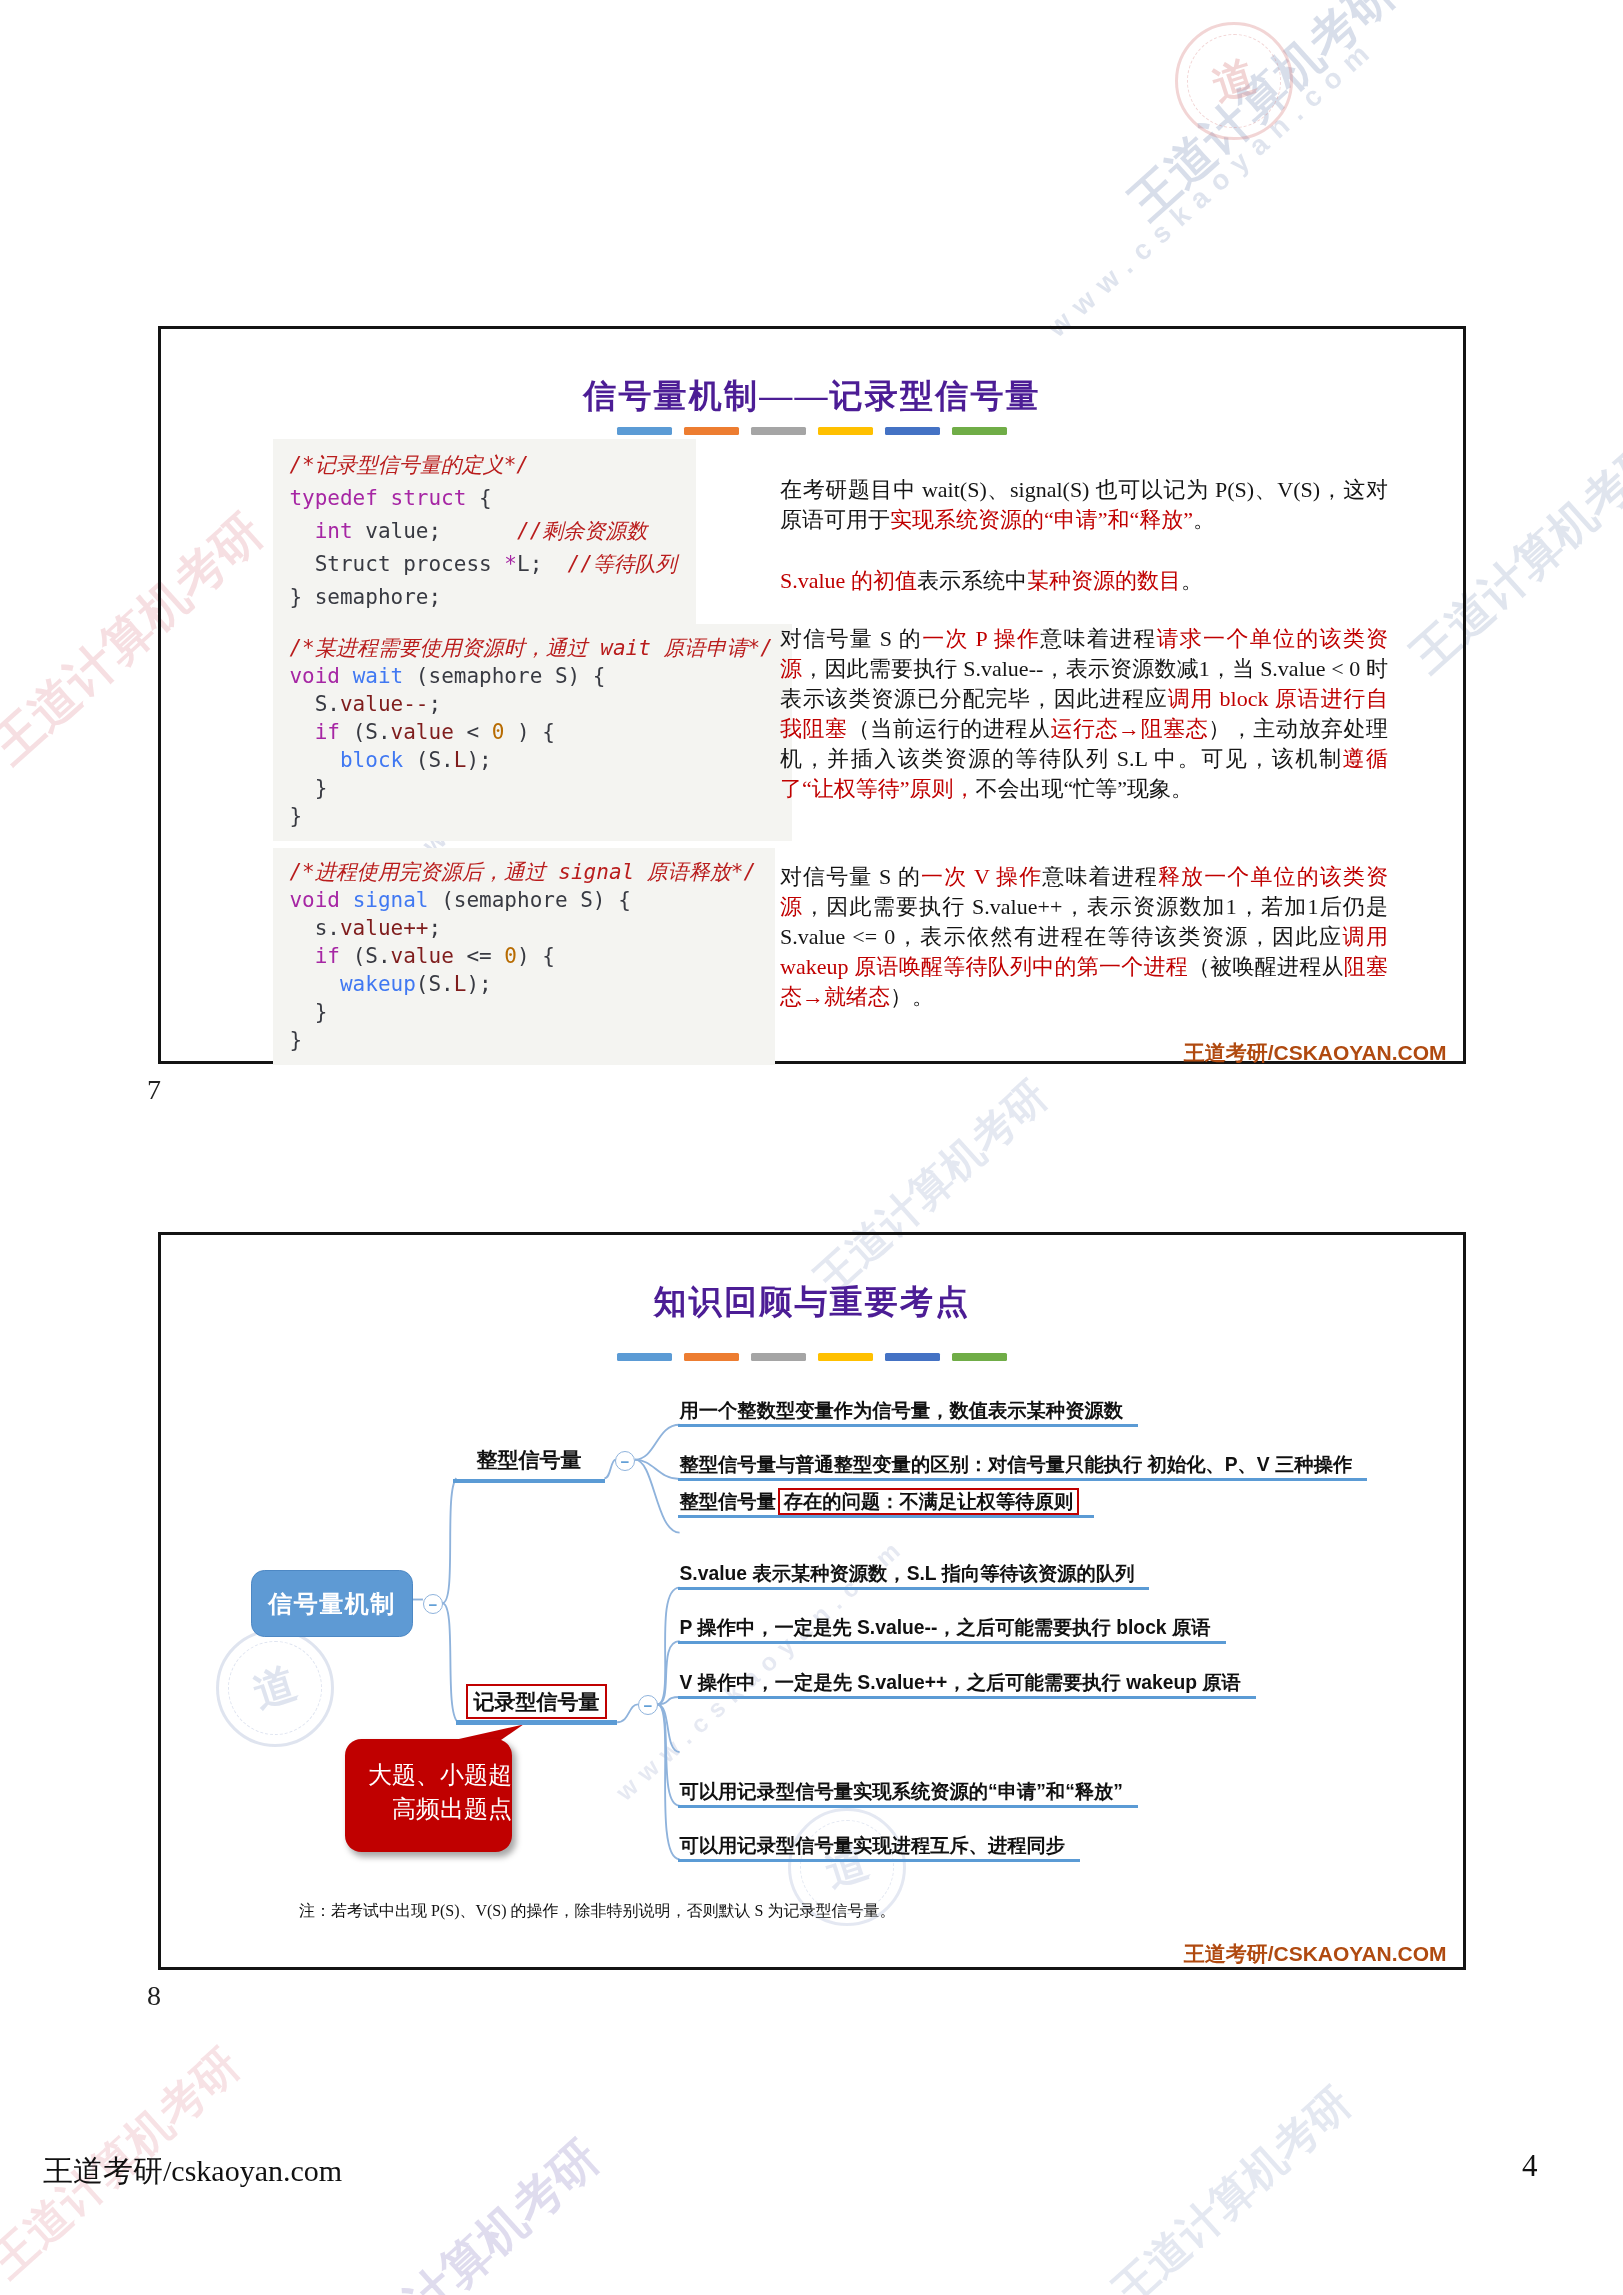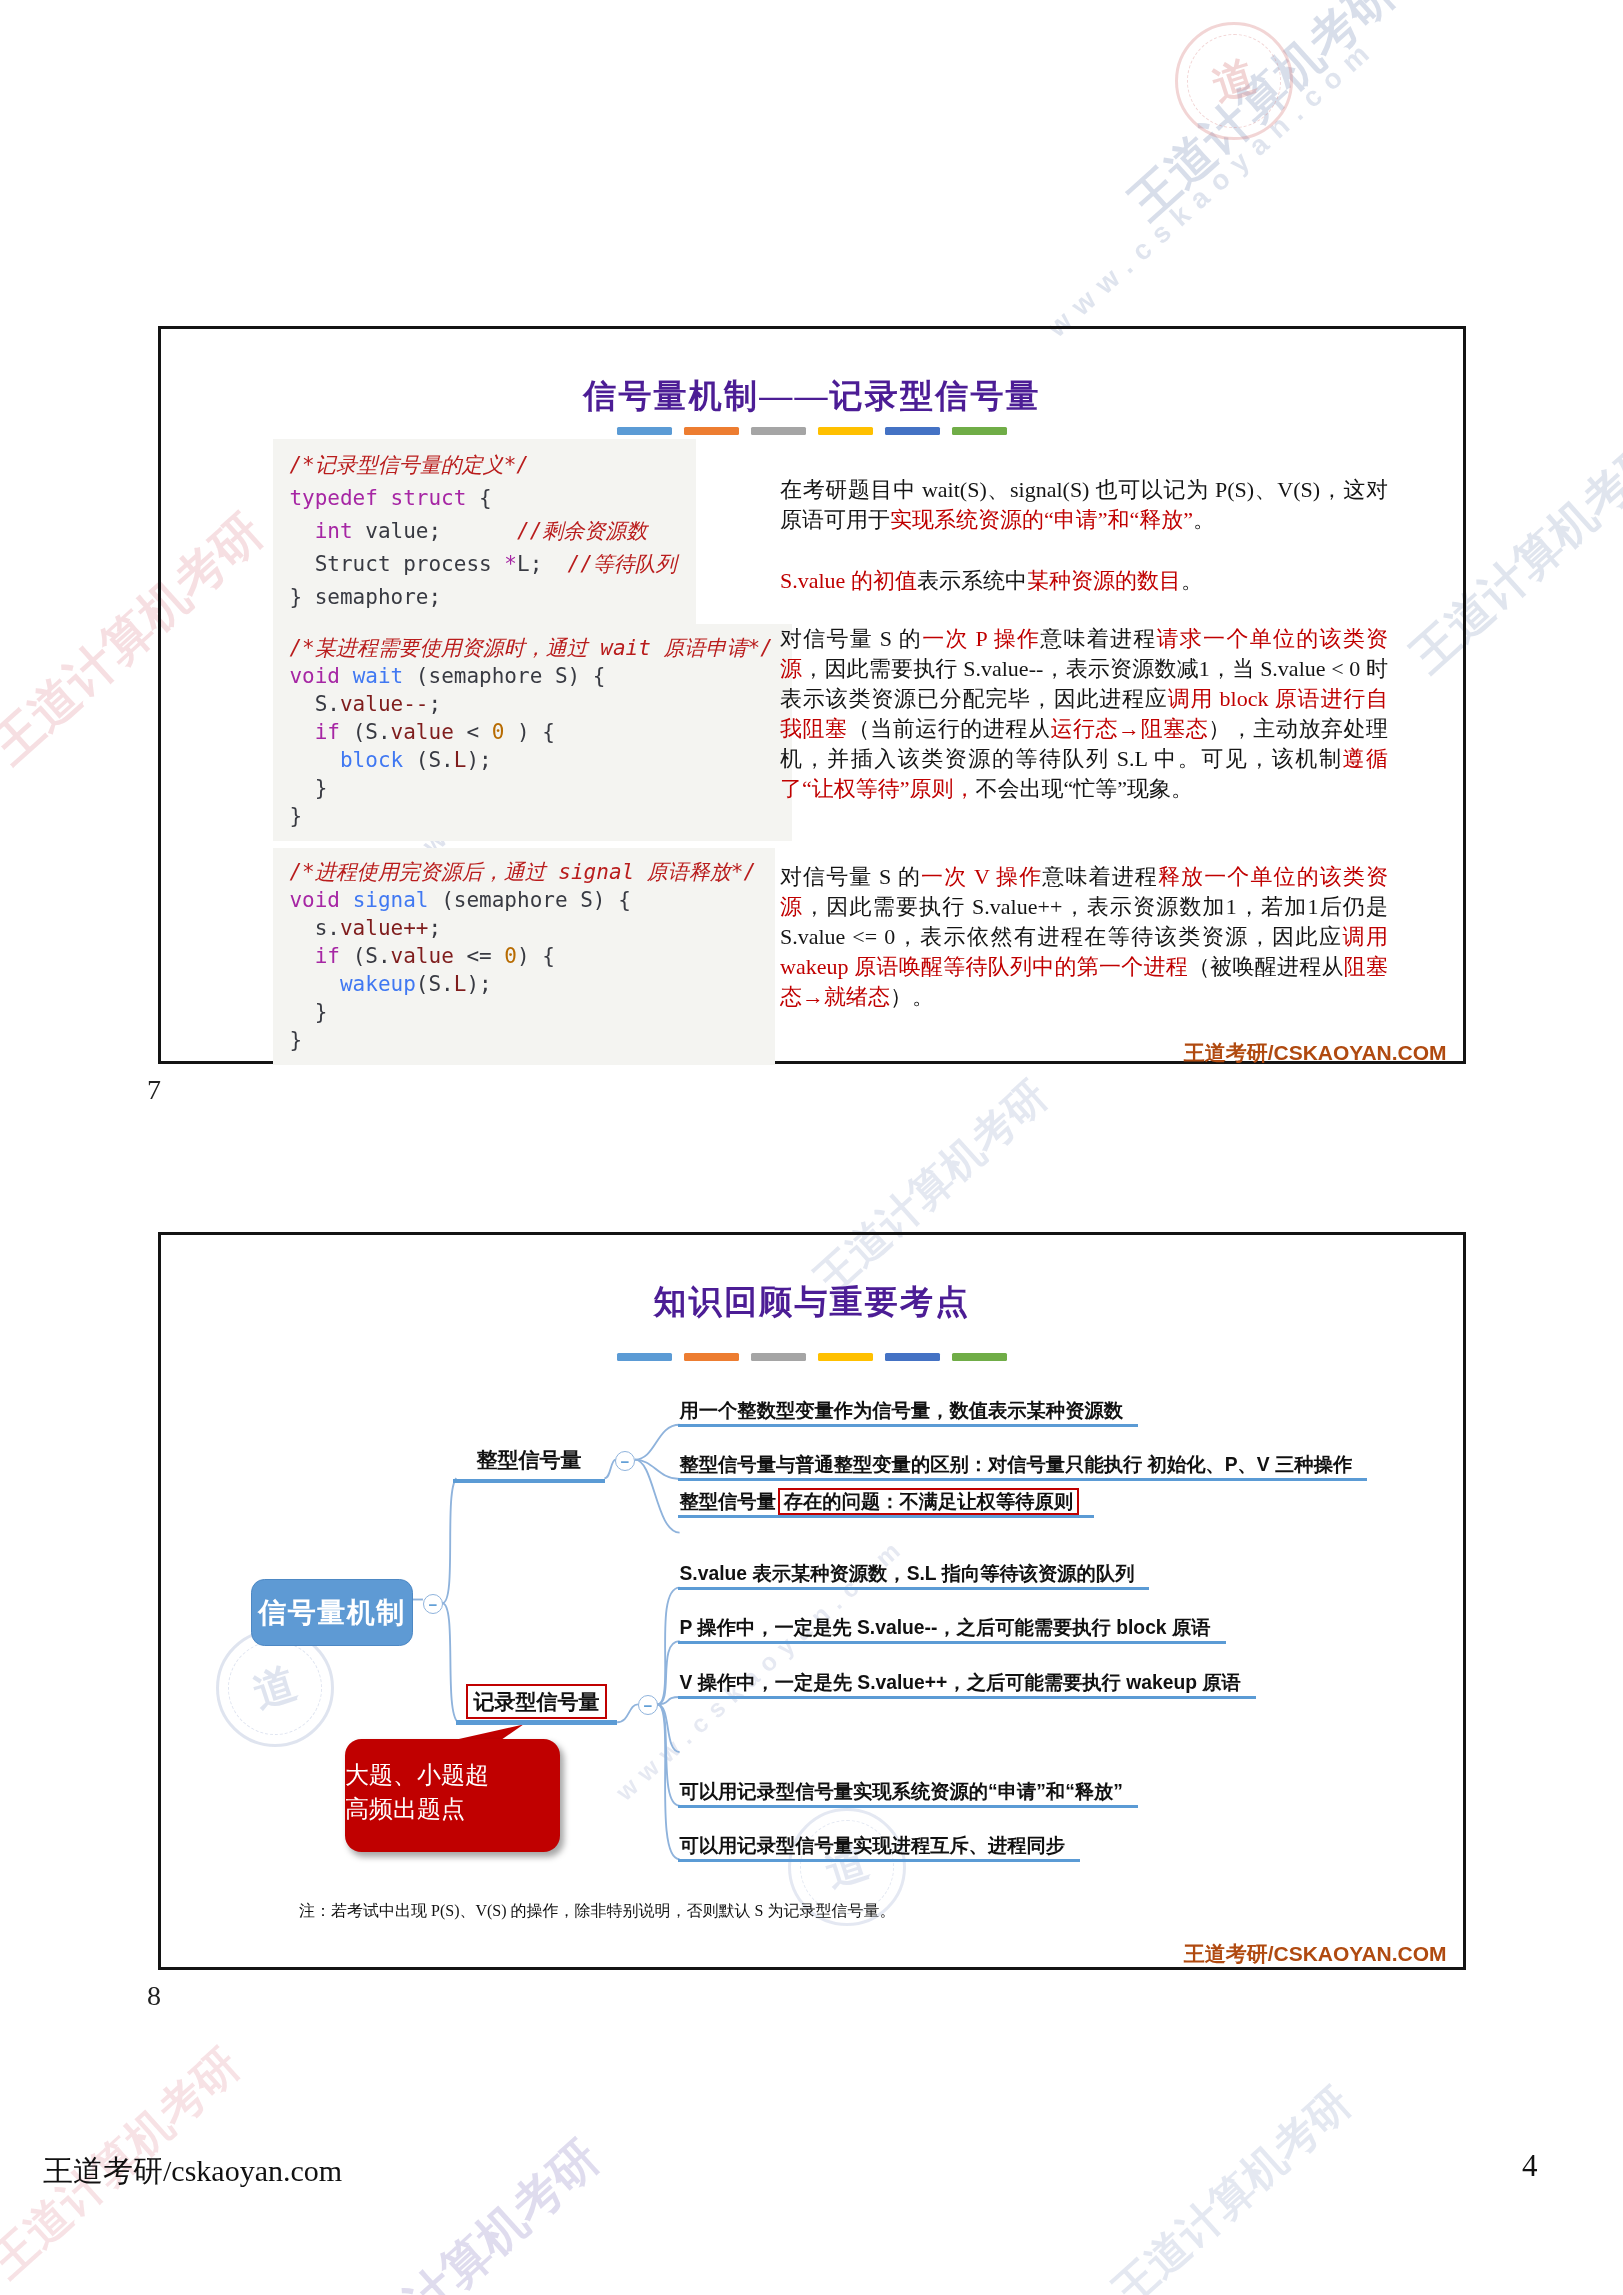--- a/index.html
+++ b/index.html
@@ -51,24 +51,24 @@
   #p3{top:295px;}
   #p4{top:533px;}
   .seg-red{color:#C00000;}
 
   .brand{position:absolute;right:16.4px;font-weight:bold;font-size:21px;color:#B04A10;}
   #brand1{top:710px;}
   #brand2{top:705px;}
 
   
   .mm-svg{position:absolute;left:0;top:0;z-index:1;}
-  .mm-root{position:absolute;left:90px;top:344px;width:160px;height:65px;
+  .mm-root{position:absolute;left:90px;top:335px;width:160px;height:65px;
       background:#5E9AD4;border:1.5px solid #4d88c4;border-radius:13.4px;
       display:flex;align-items:center;justify-content:center;
-      color:#fff;font-size:28px;font-weight:bold;letter-spacing:1.5px;z-index:2;}
+      color:#fff;font-size:24px;font-weight:bold;letter-spacing:1.5px;z-index:2;}
   .mm-collapse{position:absolute;width:18px;height:18px;border:1.5px solid #8FB3DC;
       border-radius:50%;background:#fff;color:#5B9BD5;z-index:3;
       display:flex;align-items:center;justify-content:center;
       font-size:15px;font-weight:bold;line-height:1;}
   .mm-collapse::before{content:"−";}
   #col-root{left:262px;top:359px;}
   #col-b1{left:454px;top:216px;}
   #col-b2{left:477px;top:460px;}
 
   .mm-label1{position:absolute;left:292px;top:211px;width:152px;text-align:center;
@@ -81,22 +81,22 @@
       background:#5B9BD5;z-index:2;}
 
   .mm-item{position:absolute;left:517px;font-size:19.3px;line-height:21.6px;font-weight:600;
       color:#111;white-space:nowrap;border-bottom:3.7px solid #5B9BD5;
       padding:0 15px 2.2px 1.5px;z-index:2;}
   #mi1{top:165px;} #mi2{top:219px;} #mi3{top:256px;}
   #mi4{top:328px;} #mi5{top:382px;} #mi6{top:437px;}
   #mi7{top:489px;} #mi8{top:546px;} #mi9{top:600px;text-align:right;}
   .seg-box{border:2.2px solid #C00000;padding:0.7px 3.7px;margin-left:2.2px;}
 
-  .callout{position:absolute;left:184px;top:504px;width:215px;height:113px;
-      background:#C00000;border-radius:16.4px;color:#fff;text-align:left;
+  .callout{position:absolute;left:184px;top:504px;width:167px;height:113px;
+      background:#C00000;border-radius:16.4px;color:#fff;text-align:right;
       font-family:"Liberation Serif","DejaVu Serif",serif;font-size:24px;line-height:34px;
       padding-top:19.3px;box-sizing:border-box;z-index:2;
       box-shadow:3.7px 4.5px 6.7px rgba(0,0,0,.35);}
 
   .mm-note{position:absolute;left:138px;top:666px;
       font-family:"Liberation Serif","DejaVu Serif",serif;font-size:16px;color:#111;z-index:2;}
 
   
   .page-num{position:absolute;font-family:"Liberation Serif","DejaVu Serif",serif;
       font-size:28px;color:#222;z-index:2;}

